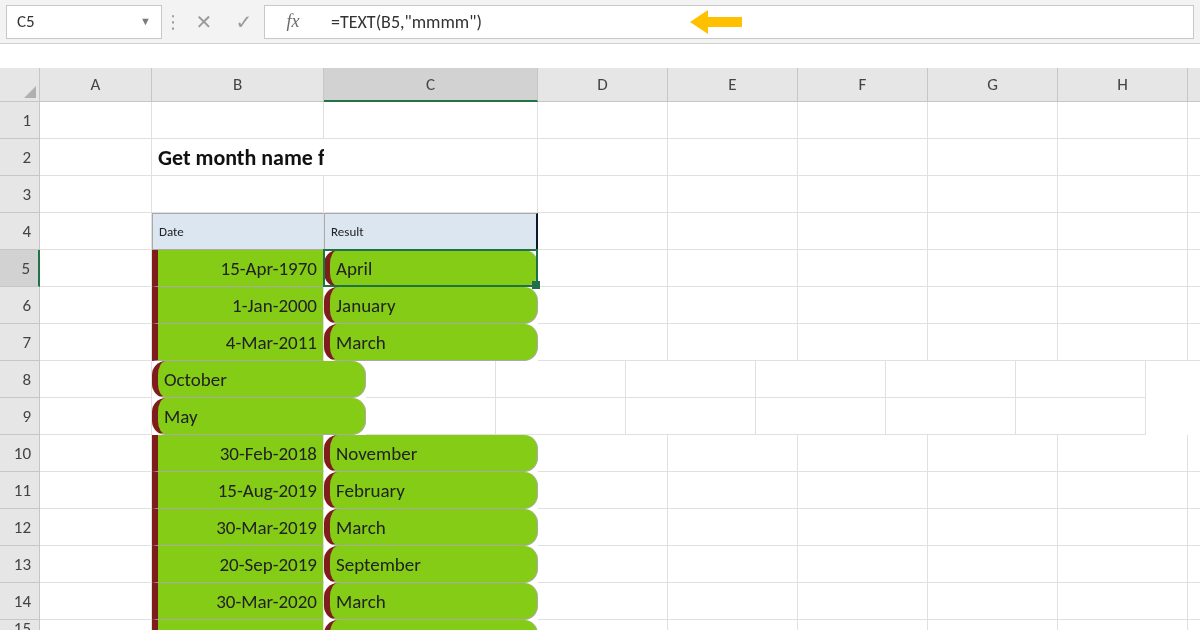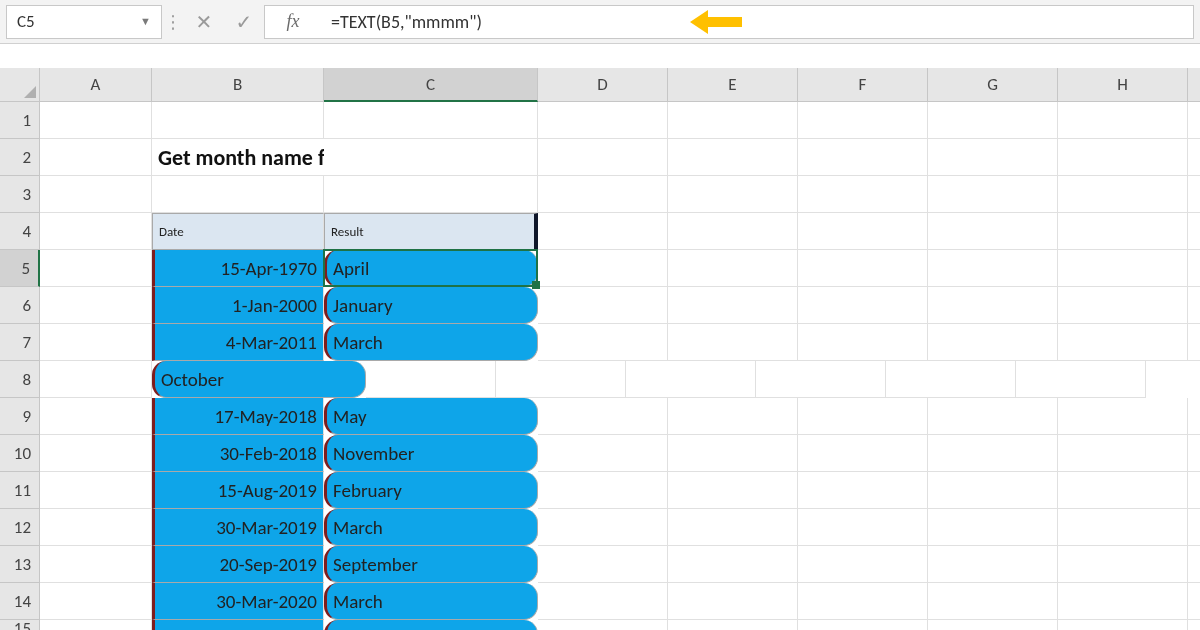--- a/index.html
+++ b/index.html
@@ -195,26 +195,26 @@
   }
 
   .tbl-head {
     background: #dbe6f1;
     border-top: 1px solid #a9a9a9;
     border-bottom: 1px solid #a9a9a9;
     border-left: 1px solid #a9a9a9;
     font-size: 13px;
     color: #222;
   }
-  .tbl-head.last { border-right: 4px solid #0f172a; }
+  .tbl-head.last { border-right: 2px solid #0f172a; }
 
   .tbl-cell {
-    border-left: 3px solid #7f1d1d;
+    border-left: 6px solid #7f1d1d;
     border-bottom: 1px solid #a9a9a9;
-    background: #0ea5e9;
+    background: #84cc16;
   }
   .tbl-cell.last { border-right: 1px solid #a9a9a9; border-radius: 14px; }
   .date-cell { justify-content: flex-end; }
 
   .sel-outline {
     position: absolute;
     border: 2px solid #1f7246;
     pointer-events: none;
     background: transparent;
   }
@@ -374,21 +374,20 @@
       <div class="cell cC tbl-cell last">October</div>
       <div class="cell cD"></div>
       <div class="cell cE"></div>
       <div class="cell cF"></div>
       <div class="cell cG"></div>
       <div class="cell cH"></div>
       <div class="cell cI"></div>
     </div>
     <div class="grid-row">
       <div class="cell cA"></div>
-      <div class="cell cB tbl-cell date-cell">17-May-2018</div>
       <div class="cell cC tbl-cell last">May</div>
       <div class="cell cD"></div>
       <div class="cell cE"></div>
       <div class="cell cF"></div>
       <div class="cell cG"></div>
       <div class="cell cH"></div>
       <div class="cell cI"></div>
     </div>
     <div class="grid-row">
       <div class="cell cA"></div>

